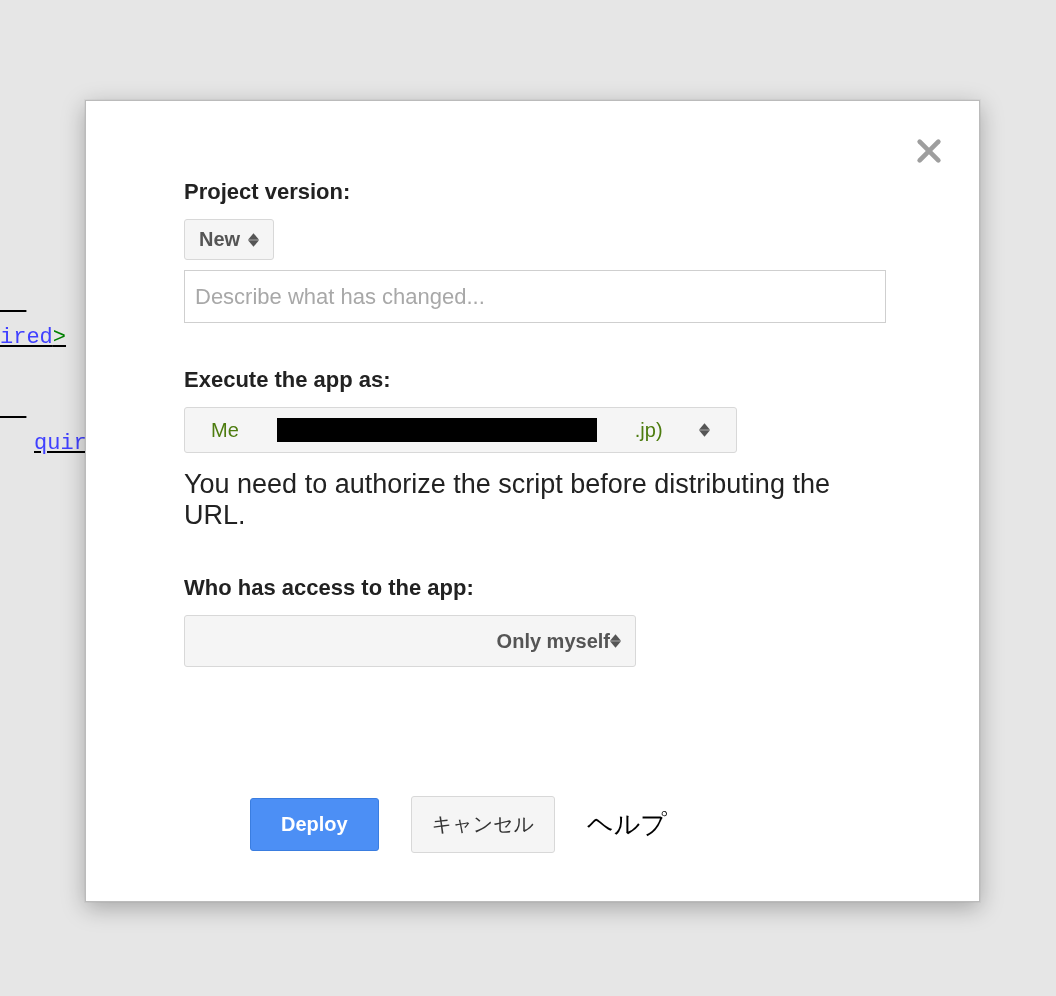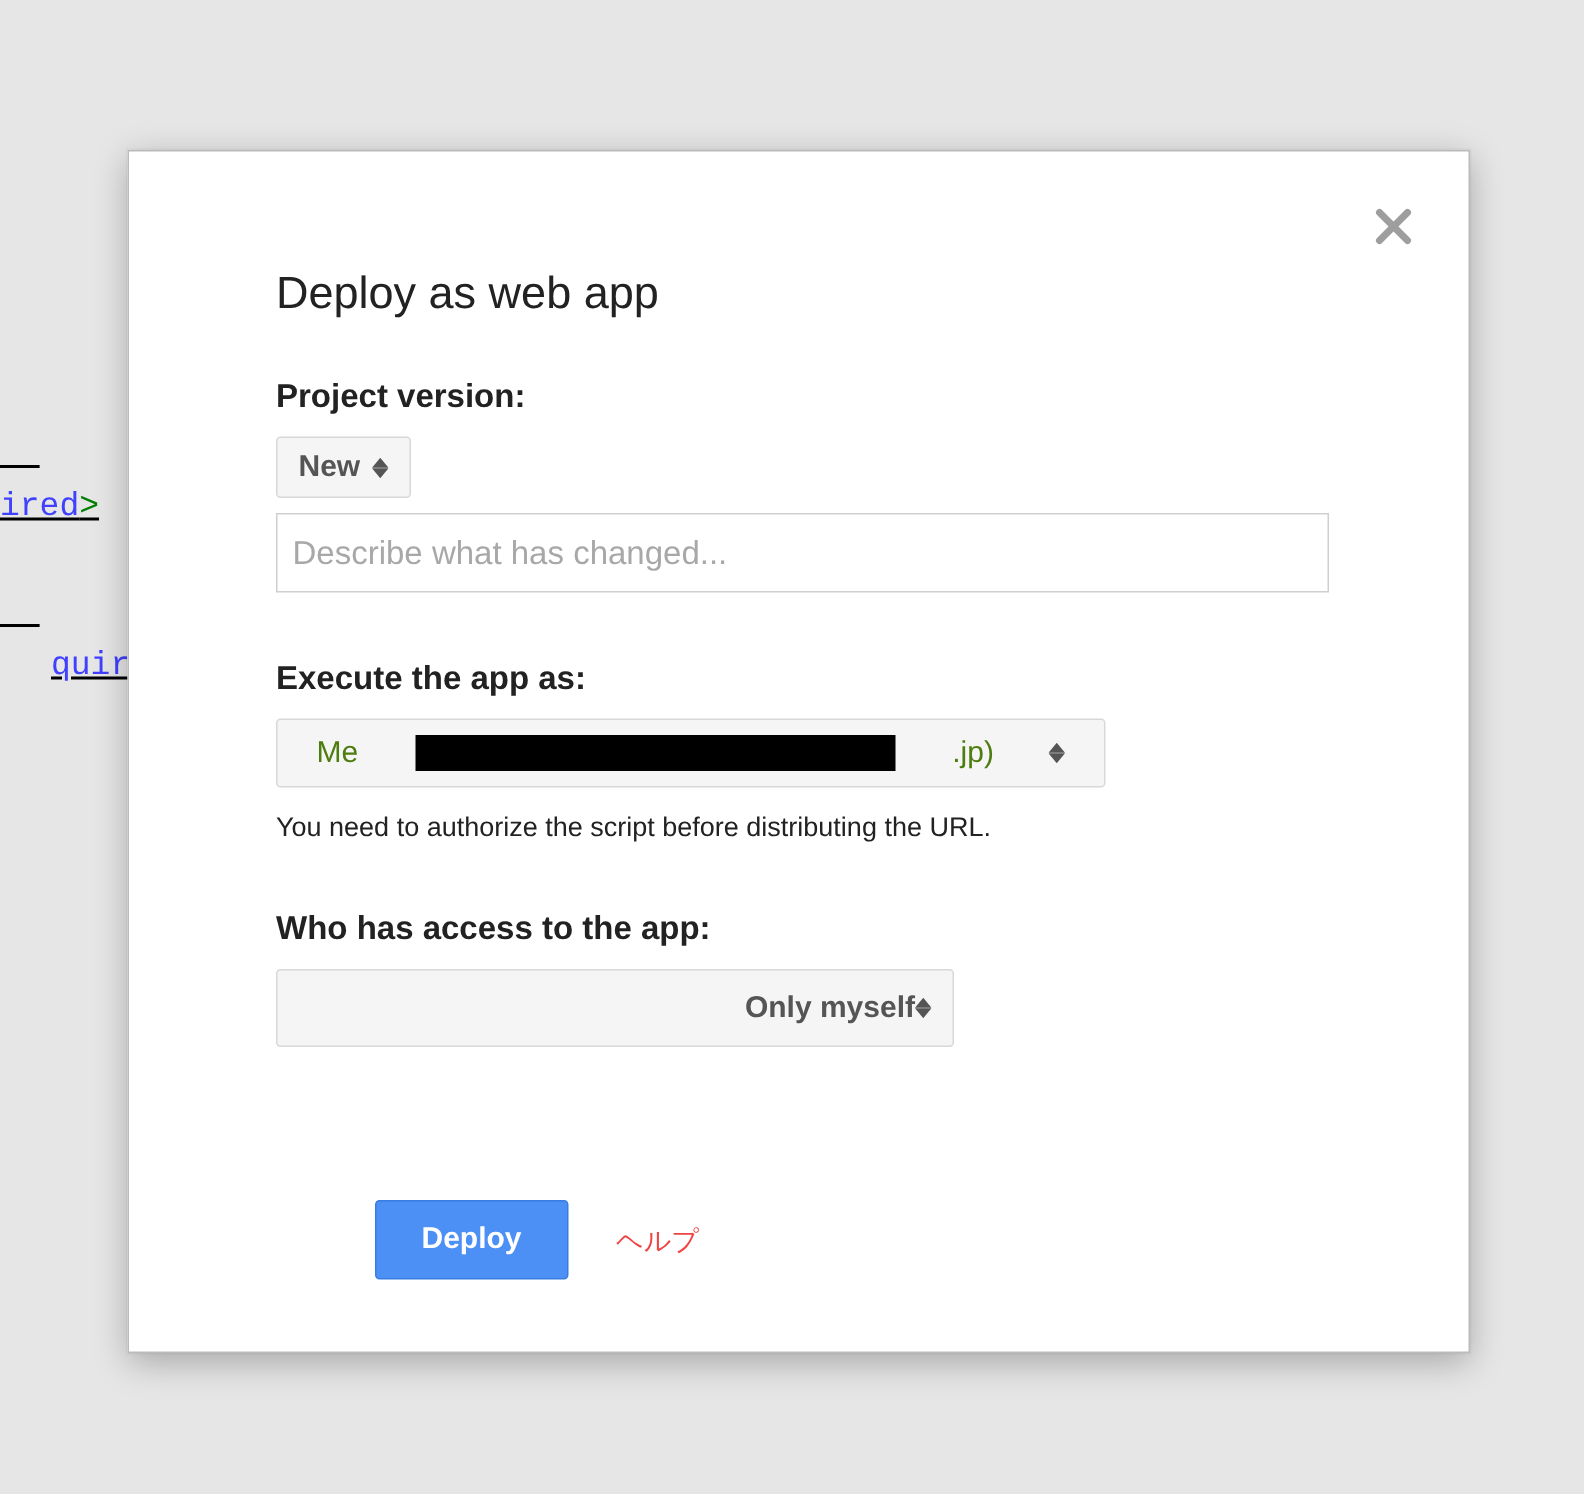--- a/index.html
+++ b/index.html
@@ -95,21 +95,21 @@
       border: 1px solid #cfcfcf;
       background: #fff;
       font-size: 22px;
       color: #ec4899;
       padding: 0 10px;
       margin-top: 10px;
     }
     .text-input::placeholder { color: #a8a8a8; }
     .section-gap { margin-top: 44px; }
     .helper-text {
-      font-size: 18px;
+      font-size: 27px;
       color: #222;
       margin-top: 16px;
       font-weight: 400;
     }
     .redaction-box {
       display: inline-block;
       background: #000;
       height: 24px;
       width: 320px;
       vertical-align: middle;
@@ -152,22 +152,22 @@
       background: #f5f5f5;
       color: #333;
       font-size: 20px;
       font-weight: 400;
       border: 1px solid #d8d8d8;
       border-radius: 3px;
       padding: 14px 20px;
       cursor: pointer;
     }
     .help-link {
-      color: #ef4444;
-      font-size: 18px;
+      color: #000000;
+      font-size: 26px;
       text-decoration: none;
       cursor: pointer;
     }
   </style>
 </head>
 <body>
 
 <div class="background-code">
   <div class="code-line1"><span>ired</span><span class="gt">&gt;</span></div>
   <div class="code-line2"><span>quired</span></div>
@@ -178,21 +178,20 @@
   <div class="close-btn">
     <span>
       <svg viewBox="0 0 24 24" fill="none" stroke="currentColor" stroke-width="3.5" stroke-linecap="round">
         <line x1="5" y1="5" x2="19" y2="19"></line>
         <line x1="19" y1="5" x2="5" y2="19"></line>
       </svg>
     </span>
   </div>
 
   <div class="dialog-content">
-    <h1 class="dialog-title">Deploy as web app</h1>
 
     
     <div class="field-label">Project version:</div>
     <div class="bordered-select">
       <span>New</span>
       <span class="select-arrows">
         <svg viewBox="0 0 10 6">
             <polygon points="5,0 10,6 0,6" fill="#555"></polygon>
           </svg>
         <svg viewBox="0 0 10 6">
@@ -232,16 +231,17 @@
           </svg>
         <svg viewBox="0 0 10 6">
             <polygon points="0,0 10,0 5,6" fill="#555"></polygon>
           </svg>
       </span>
     </div>
   </div>
 
   <div class="button-row">
     <button class="btn-primary">Deploy</button>
+    <button class="btn-secondary">キャンセル</button>
     <a class="help-link">ヘルプ</a>
   </div>
 
 </div>
 
 </body></html>

